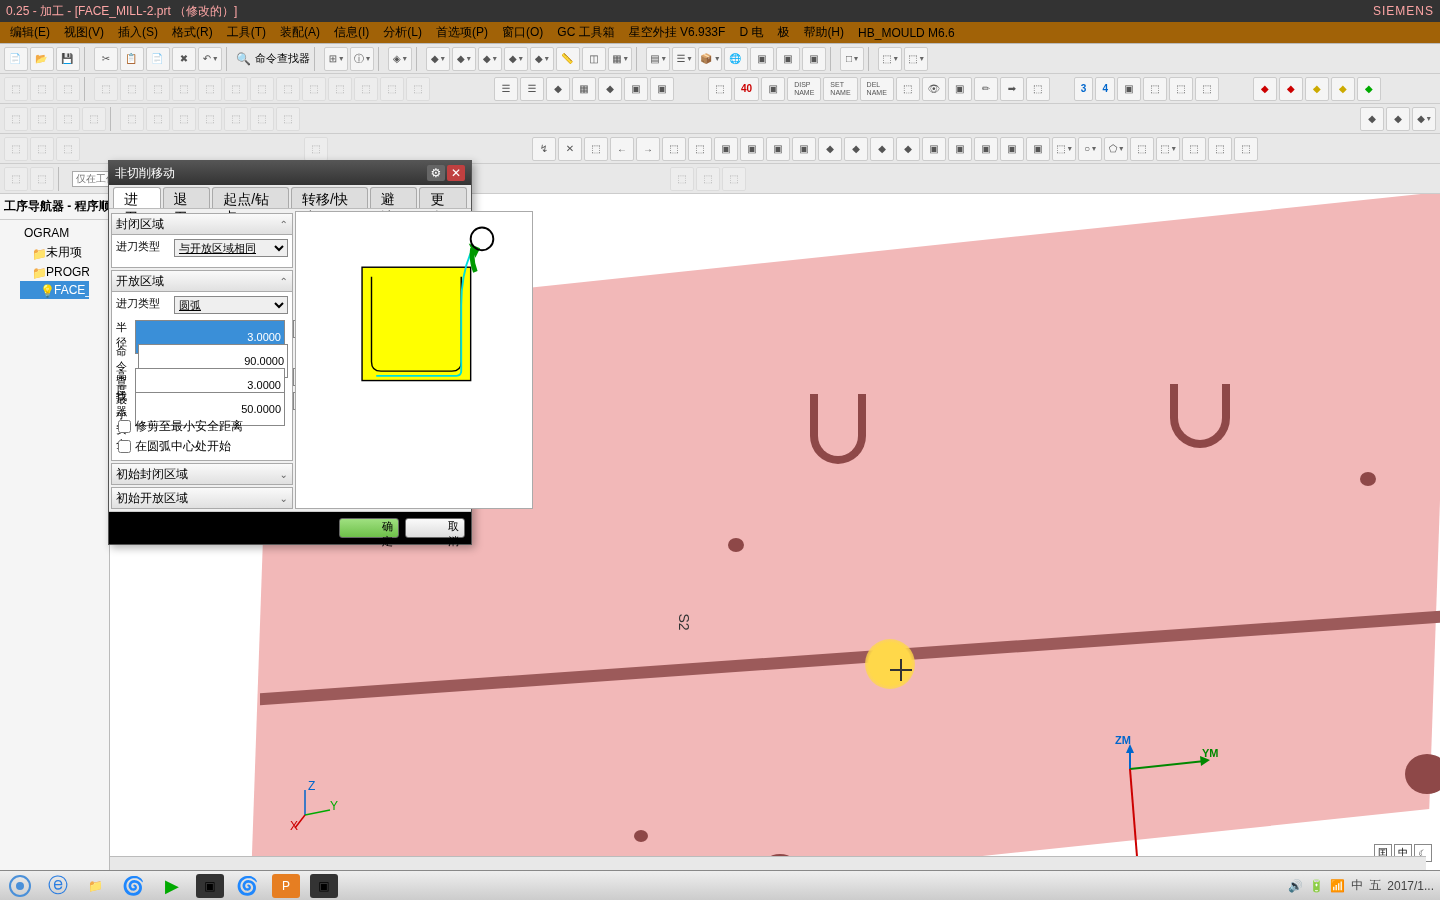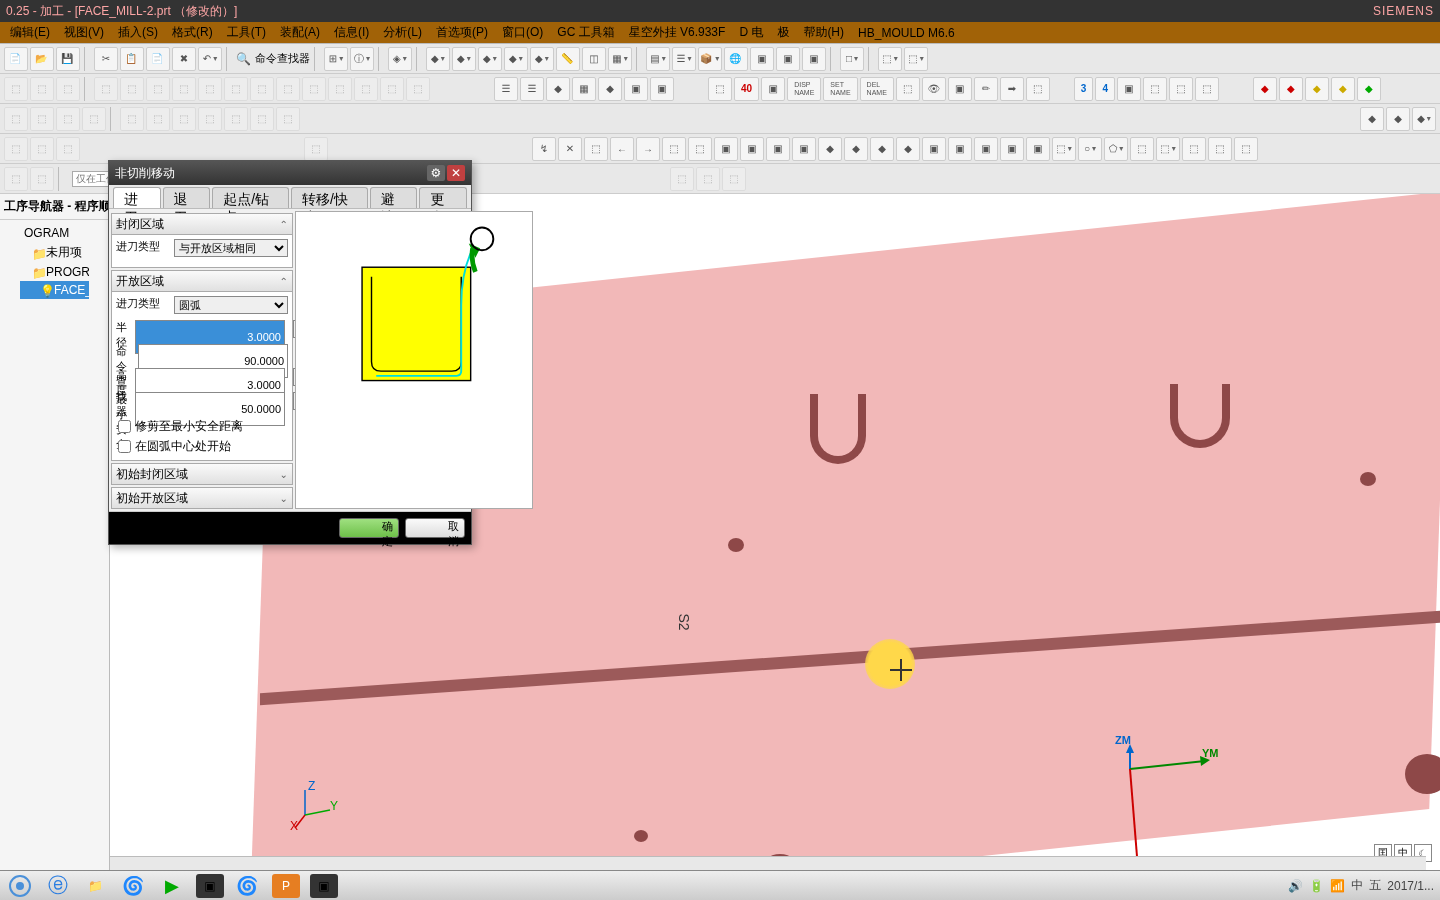--- a/index.html
+++ b/index.html
@@ -76,21 +76,21 @@
 .dlg-right { flex: 1; background: #fff; border: 1px solid #aaa; padding: 8px; display: flex; align-items: flex-start; justify-content: center; }
 
 .section-header { height: 22px; background: linear-gradient(#fafafa, #e0e0e0); border: 1px solid #aaa; display: flex; align-items: center; justify-content: space-between; padding: 0 4px; cursor: pointer; margin-top: 2px; }
 .section-header .chev { font-size: 10px; color: #666; }
 .section-body { border: 1px solid #aaa; border-top: none; padding: 4px; background: #fff; }
 
 .form-row { display: flex; height: 22px; gap: 8px; margin-bottom: 2px; }
 .form-row label { width: 50px; font-size: 11px; }
 .form-row input[type=text] { flex: 1; height: 18px; border: 1px solid #888; text-align: right; padding: 16px 3px; font-size: 11px; }
 .form-row input.highlighted { background: #3a8fd8; color: #fff; }
-.form-row select { height: 18px; border: 1px solid #888; font-size: 11px; }
+.form-row select { height: 18px; border: 1px solid #888; font-size: 11px; text-decoration: underline; }
 .form-row .unit-sel { width: 40px; }
 .form-row .type-sel { flex: 1; }
 .check-row { display: flex; align-items: center; height: 20px; gap: 4px; padding-left: 2px; }
 .check-row input { width: 13px; height: 13px; }
 
 .dlg-buttons { display: flex; justify-content: flex-end; padding: 6px; gap: 6px; border-top: 1px solid #ccc; }
 .dlg-btn { width: 60px; height: 20px; border: 1px solid #666; border-radius: 3px; cursor: pointer; font-size: 11px; padding-left: 37px; }
 .dlg-btn.ok { background: linear-gradient(#9fe080, #6ec04a); }
 .dlg-btn.cancel { background: linear-gradient(#fafafa, #ddd); }
 

